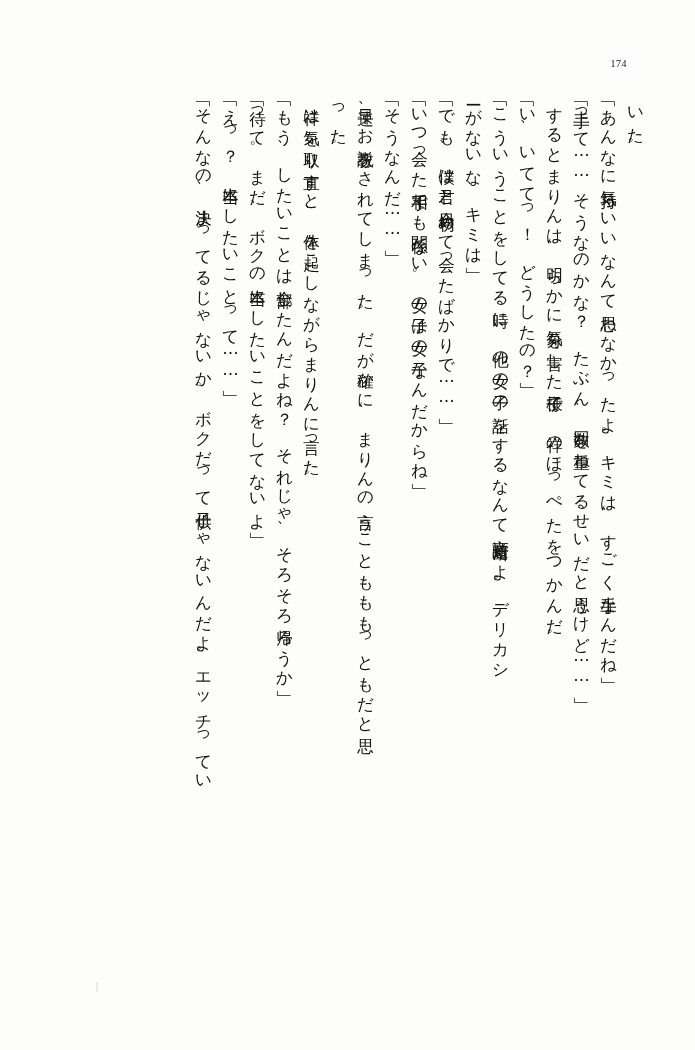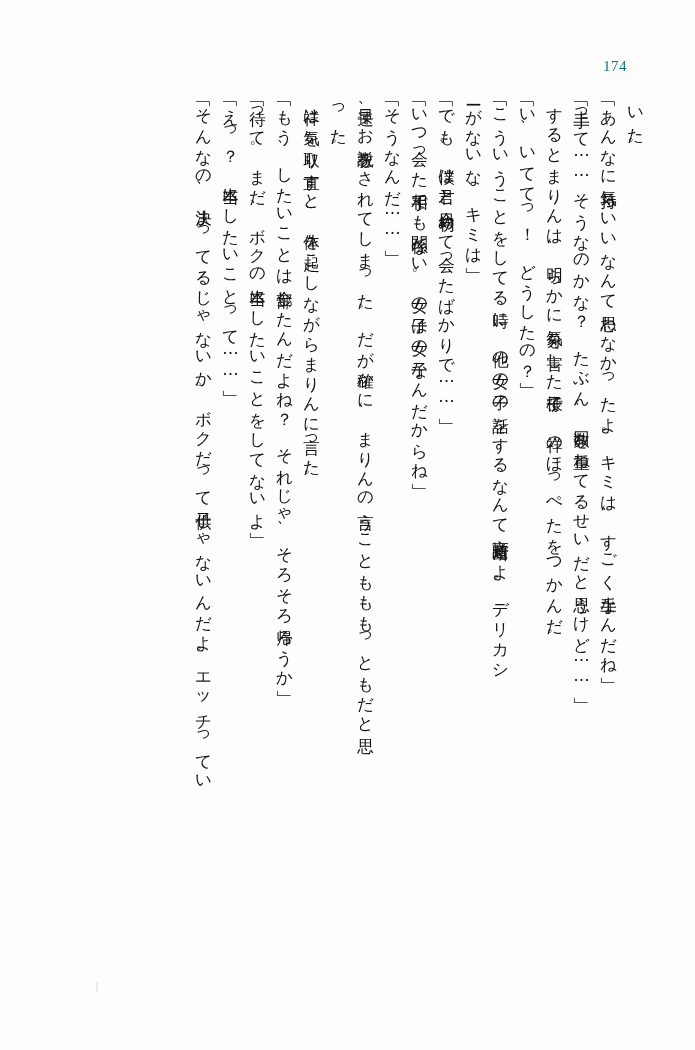--- a/index.html
+++ b/index.html
@@ -20,23 +20,23 @@
     position: absolute;
     inset: 0;
     background: #fdfdfc;
   }
 
   
   .page-number {
     position: absolute;
     top: 58px;
     right: 68px;
-    font-size: 15px;
+    font-size: 10px;
     letter-spacing: 0.5px;
-    color: #0f766e;
+    color: #0f172a;
     font-family: "Liberation Serif", "DejaVu Serif", serif;
   }
 
   
   .text-block {
     position: absolute;
     top: 96px;
     left: 58px;
     right: 52px;
     height: 880px;

